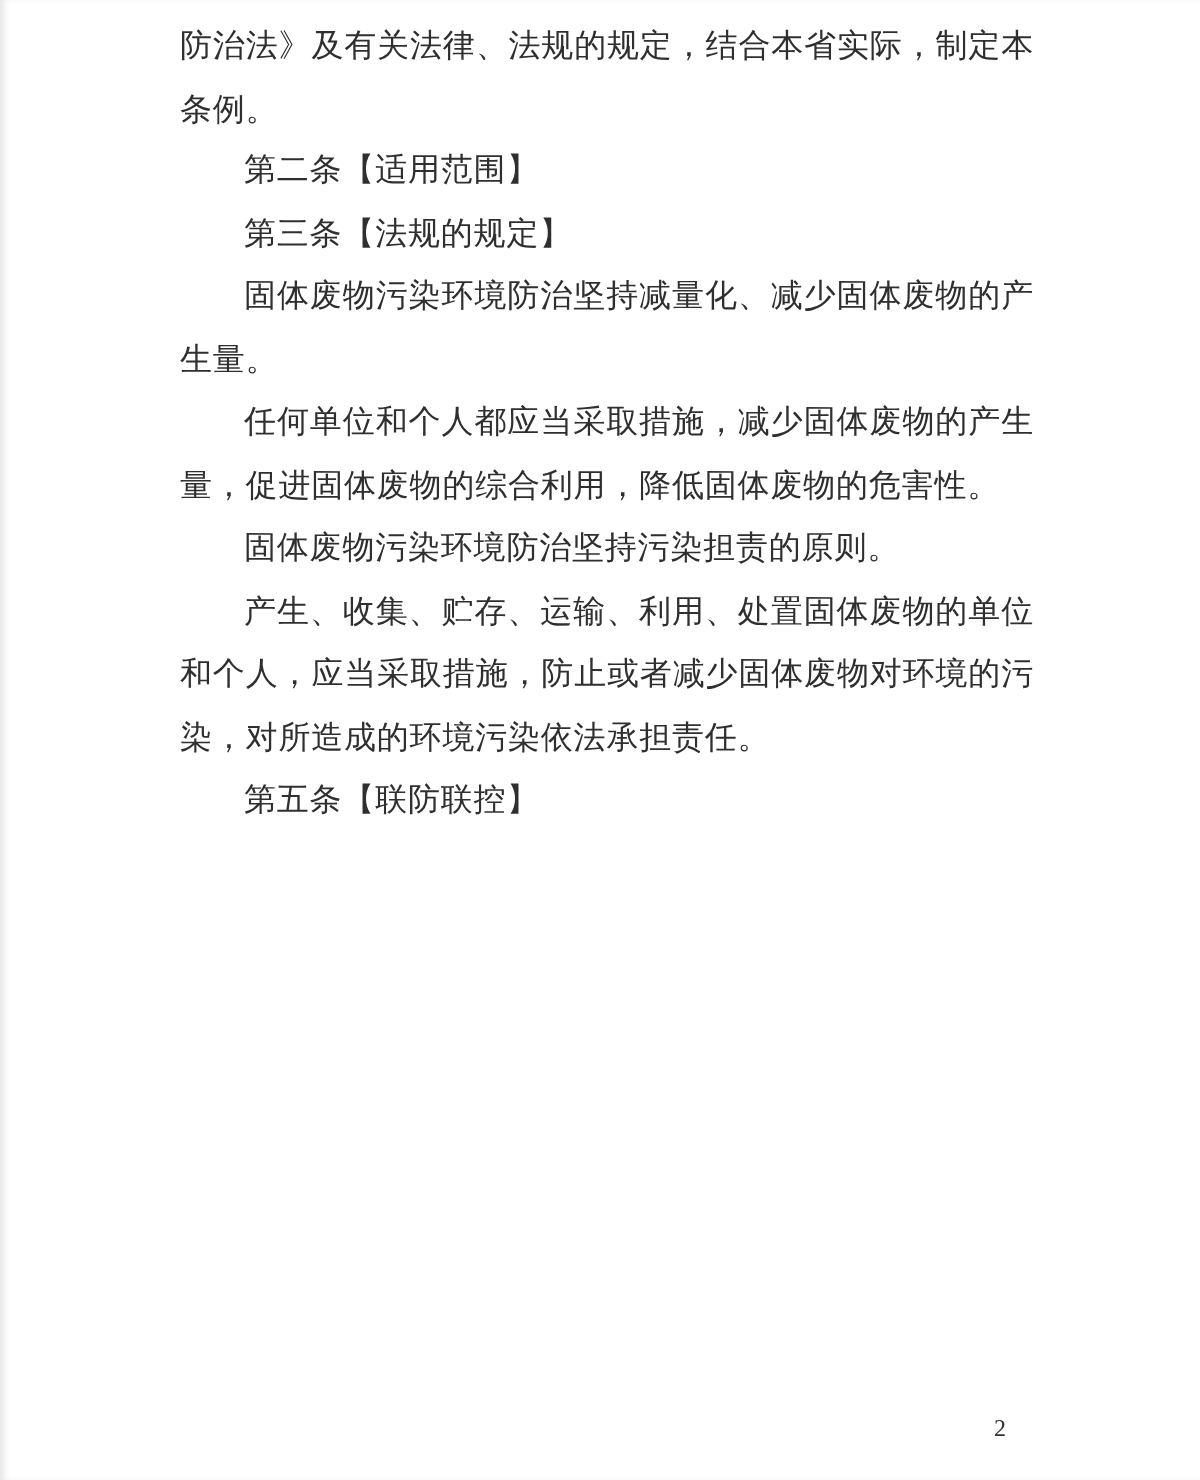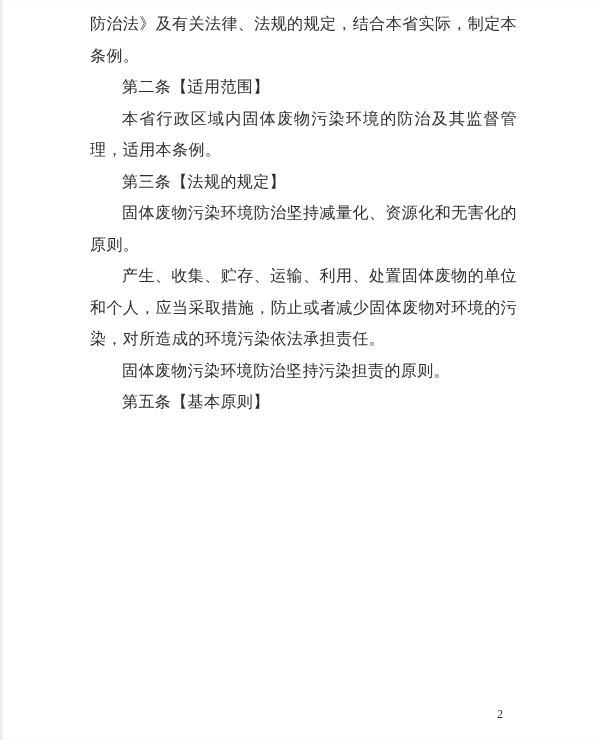--- a/index.html
+++ b/index.html
@@ -31,39 +31,40 @@
     line-height: 31.5px;
     letter-spacing: 0.4px;
     color: #2f2f2f;
     text-align: justify;
     text-justify: inter-ideograph;
     word-break: normal;
     overflow-wrap: break-word;
   }
   .content p.indent {
     text-indent: 2em;
+    font-family: Liberation Mono, monospace;
   }
   .page-number {
     position: absolute;
     left: 497px;
     top: 706px;
     font-size: 12px;
     line-height: 16px;
     color: #303030;
     font-family: "Liberation Serif", serif;
   }
 </style>
 </head>
 <body>
 
 <div class="page">
   <div class="content">
     <p>防治法》及有关法律、法规的规定，结合本省实际，制定本条例。</p>
     <p class="indent">第二条【适用范围】</p>
-    <p class="indent">本省行政区域内固体废物污染环境的防治及其监督管理，适用本条例。</p>
     <p class="indent">第三条【法规的规定】</p>
-    <p class="indent">固体废物污染环境防治坚持减量化、资源化和无害化的原则。</p>
+    <p class="indent">固体废物污染环境防治坚持减量化、减少固体废物的产生量。</p>
+    <p class="indent">任何单位和个人都应当采取措施，减少固体废物的产生量，促进固体废物的综合利用，降低固体废物的危害性。</p>
+    <p class="indent">固体废物污染环境防治坚持污染担责的原则。</p>
     <p class="indent">产生、收集、贮存、运输、利用、处置固体废物的单位和个人，应当采取措施，防止或者减少固体废物对环境的污染，对所造成的环境污染依法承担责任。</p>
-    <p class="indent">固体废物污染环境防治坚持污染担责的原则。</p>
-    <p class="indent">第五条【基本原则】</p>
+    <p class="indent">第五条【联防联控】</p>
   </div>
   <div class="page-number">2</div>
 </div>
 
 </body></html>

